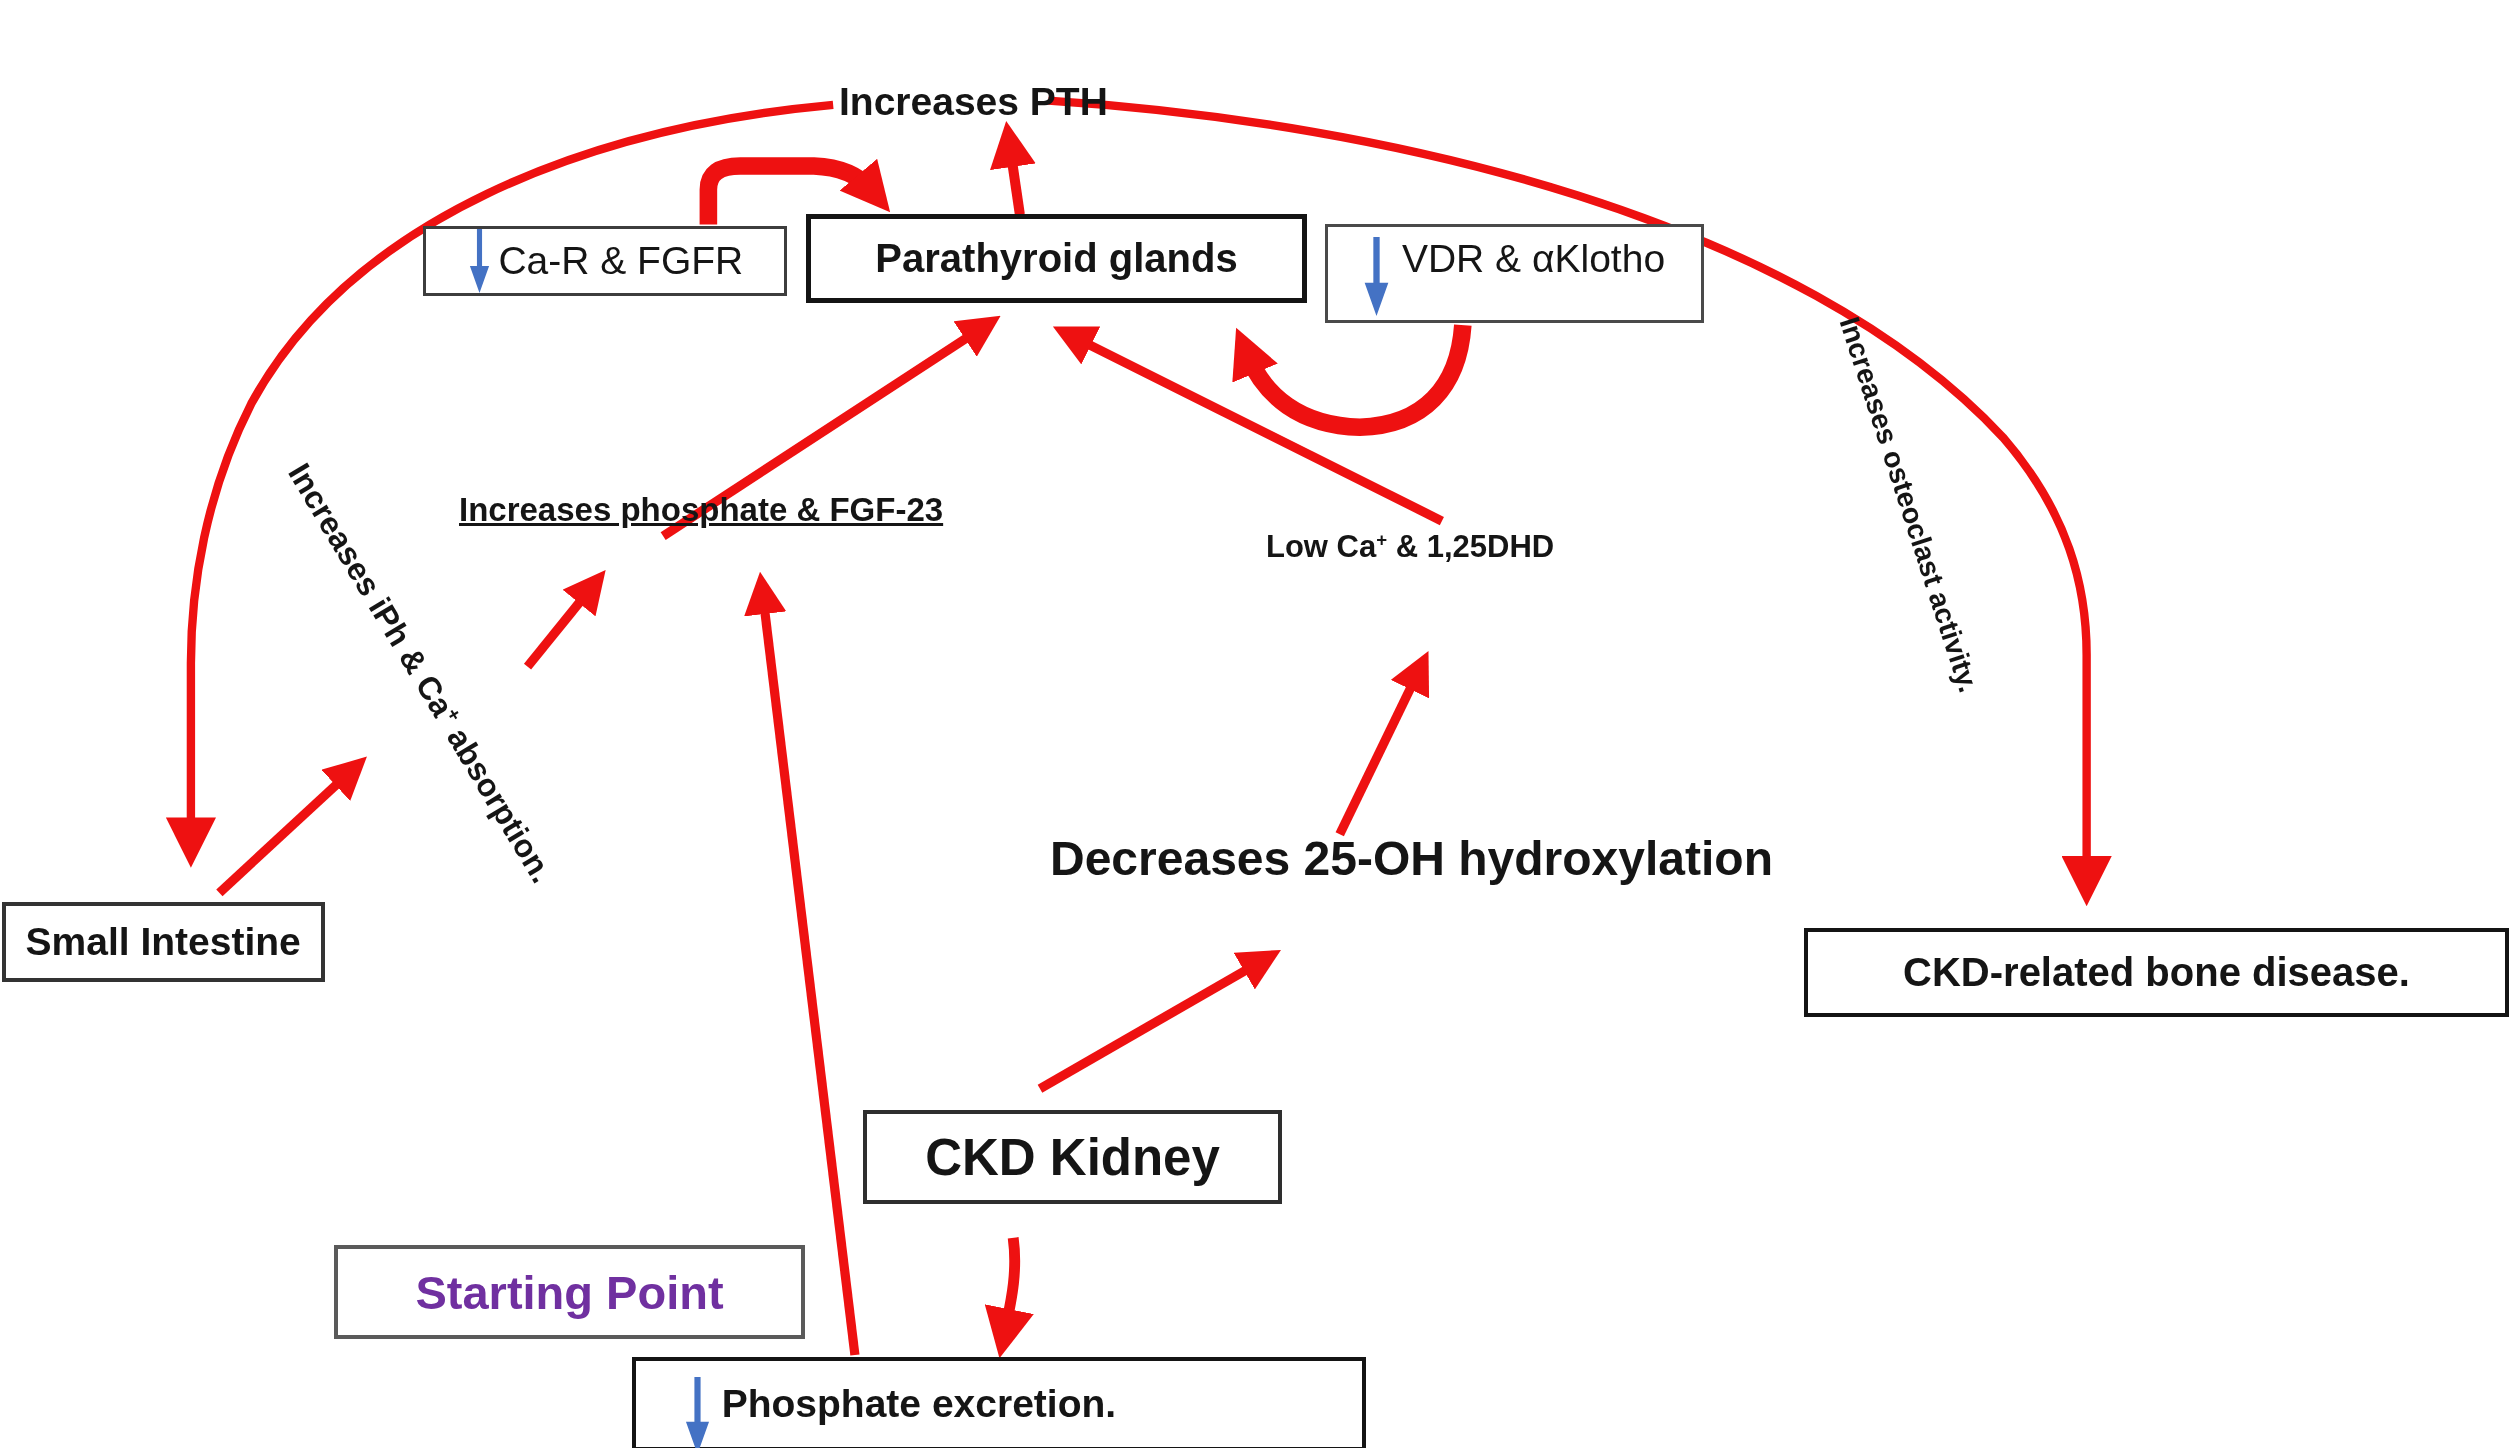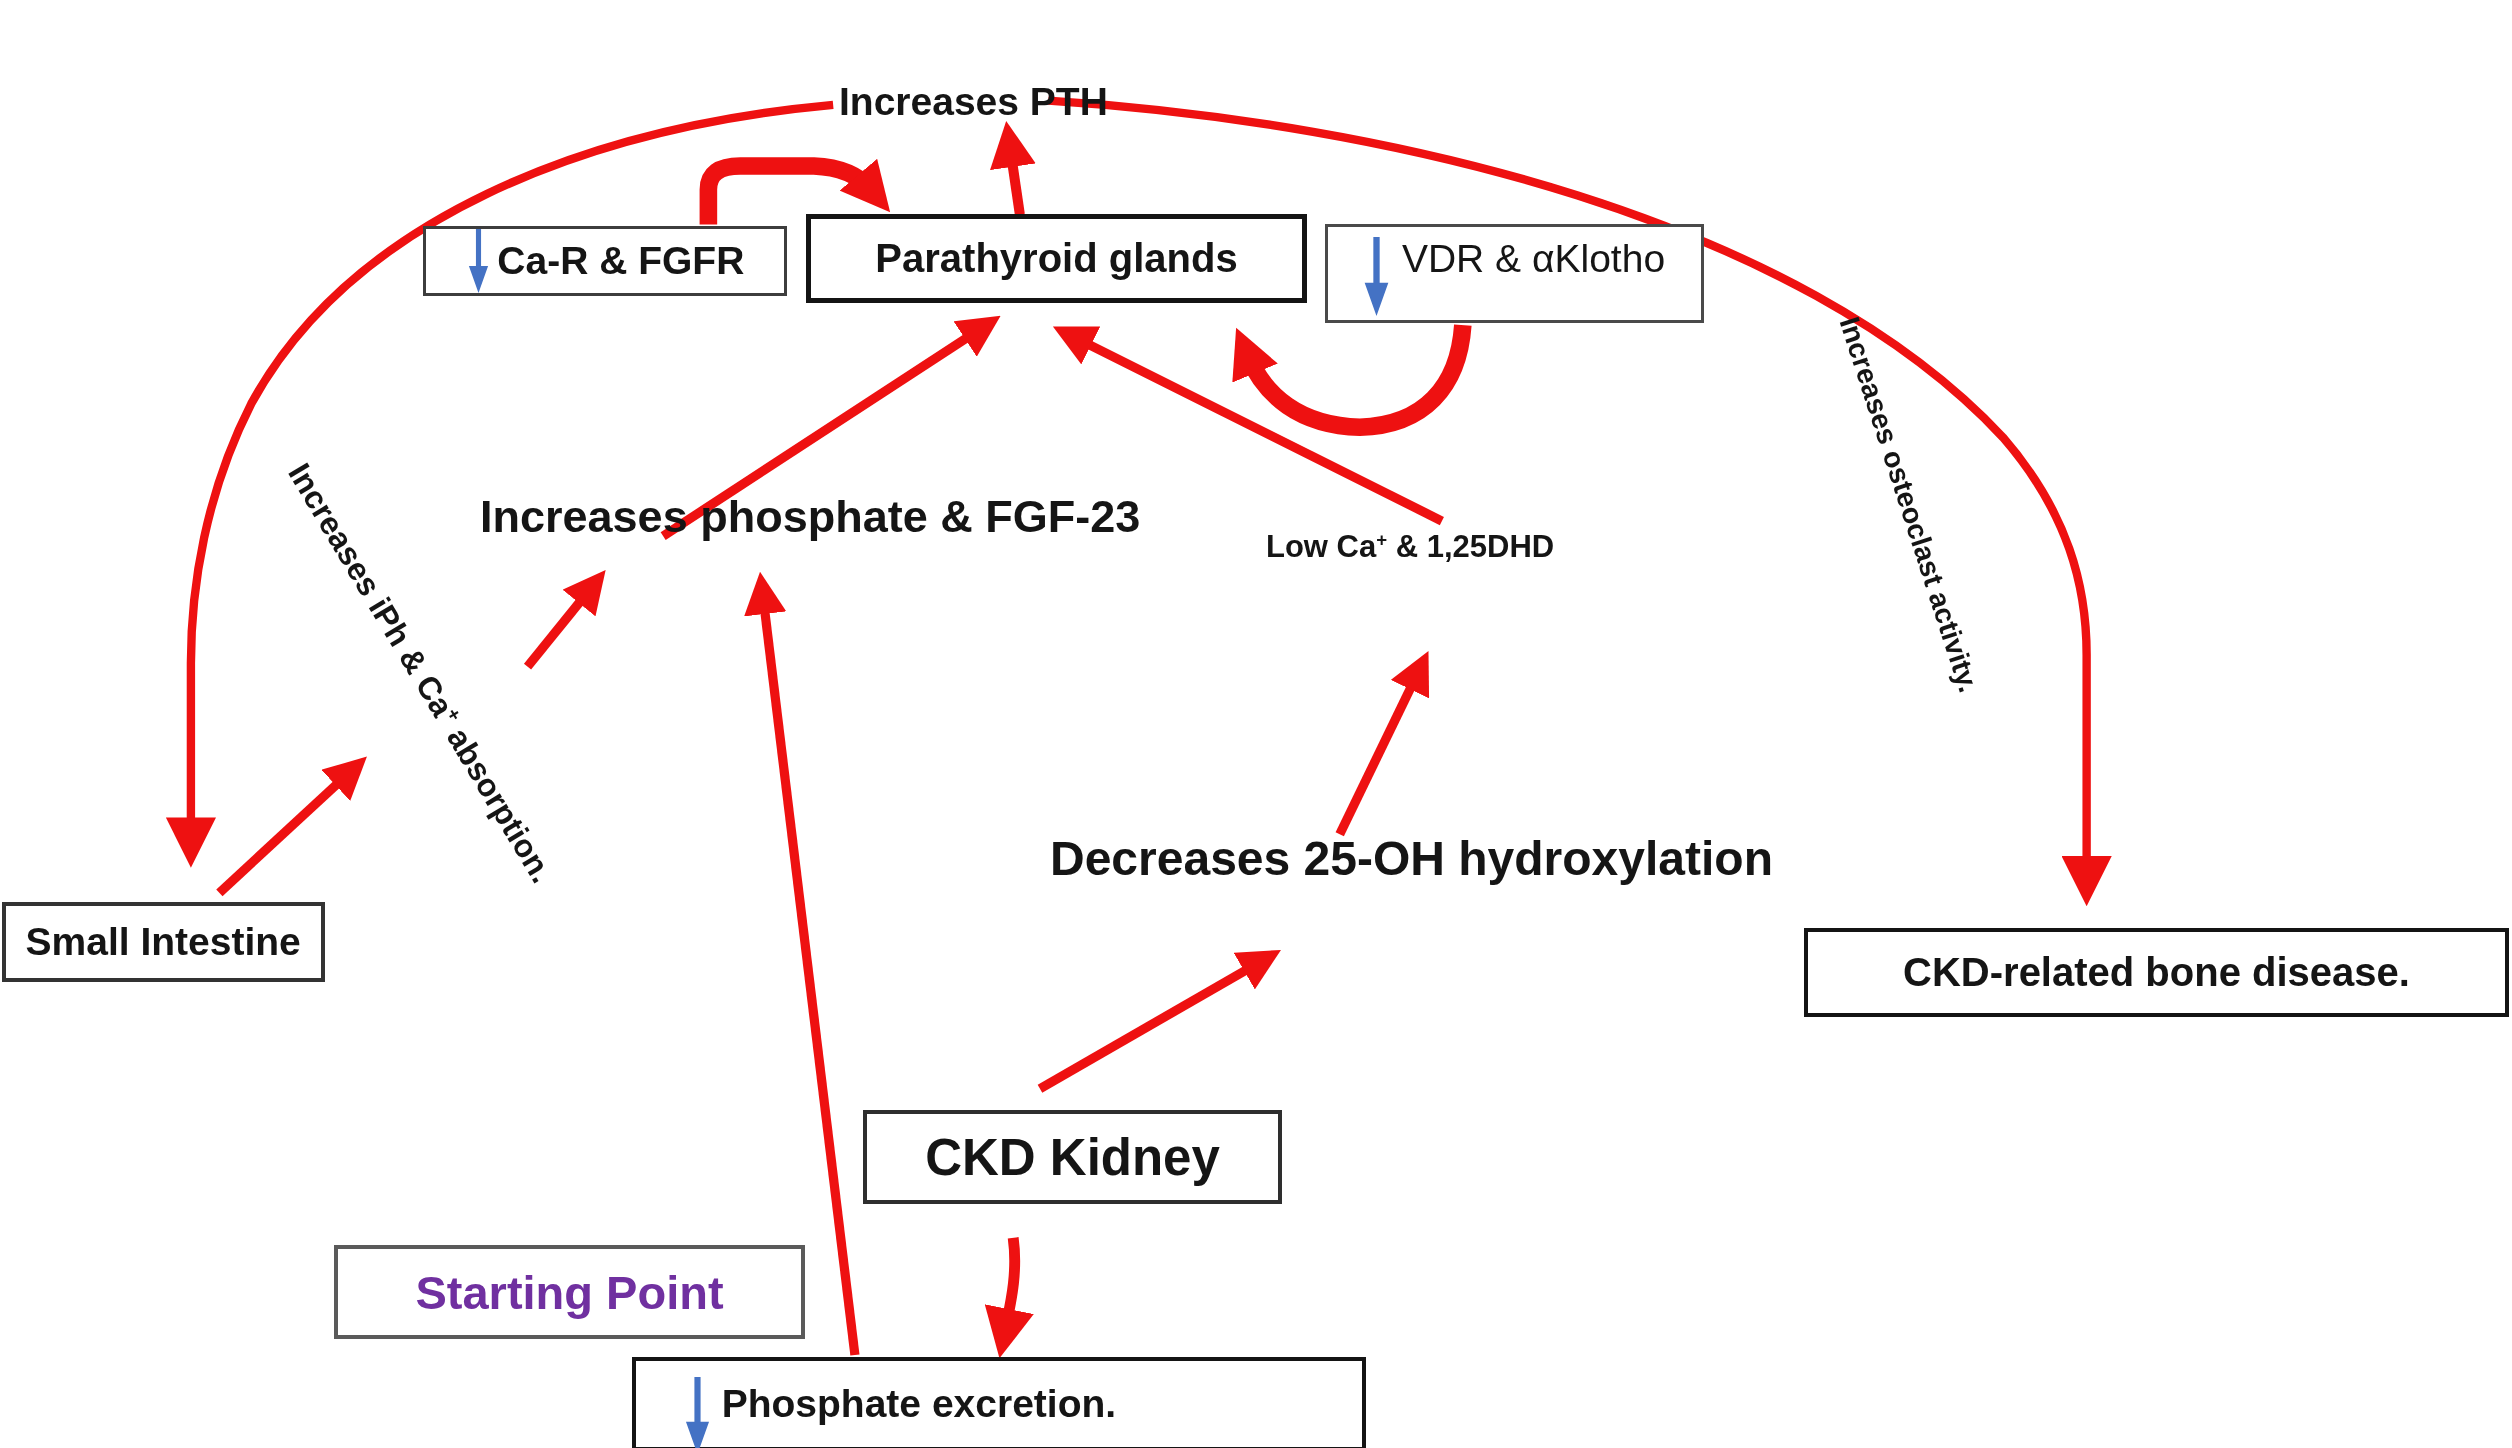--- a/index.html
+++ b/index.html
@@ -22,31 +22,31 @@
   .box .bicon{flex:0 0 auto;}
   .free-label{
     position:absolute;
     color:#151515;
     font-weight:bold;
     white-space:nowrap;
   }
   .rot{transform-origin:0 0;}
   sup{font-size:60%;vertical-align:super;}
   
-  #box-ca-r{left:423px;top:226px;width:364px;height:70px;border:3.3px solid #3d3d3d;font-size:39px;font-weight:bold;gap:6.7px;}
+  #box-ca-r{left:423px;top:226px;width:364px;height:70px;border:3.3px solid #3d3d3d;font-size:39px;font-weight:normal;gap:6.7px;}
   #box-parathyroid{left:806px;top:214px;width:501px;height:89px;border:5px solid #141414;font-size:40px;font-weight:bold;}
   #box-vdr{left:1325px;top:224px;width:379px;height:99px;border:3.3px solid #4a4a4a;font-size:39px;font-weight:normal;gap:13px;align-items:flex-start;padding-top:10px;}
   #box-small-intestine{left:1.7px;top:902px;width:323px;height:80px;border:4.2px solid #333333;font-size:39px;font-weight:bold;}
   #box-ckd-bone{left:1804px;top:928px;width:705px;height:89px;border:4.2px solid #141414;font-size:40px;font-weight:bold;}
   #box-ckd-kidney{left:863px;top:1110px;width:419px;height:94px;border:4.2px solid #2e2e2e;font-size:51px;font-weight:bold;}
   #box-starting-point{left:328px;top:1245px;width:471px;height:94px;border:4.2px solid #5a5a5a;font-size:47px;font-weight:bold;color:#7030a0;margin-left:6px;}
   #box-phosphate{left:632px;top:1357px;width:734px;height:94px;border:4.2px solid #141414;font-size:39px;font-weight:bold;justify-content:flex-start;padding-left:49px;gap:11.7px;}
   
   #lbl-increases-pth{left:839px;top:80px;font-size:39px;}
-  #lbl-increases-phosphate{left:480px;top:491px;font-size:45px;}
+  #lbl-increases-phosphate{left:459px;top:491px;font-size:33px;text-decoration:underline;}
   #lbl-low-ca{left:1266px;top:529px;font-size:31px;}
   #lbl-decreases{left:1050px;top:831px;font-size:48px;}
   #lbl-iph{left:312px;top:457px;font-size:32px;transform:rotate(59deg);}
   #lbl-osteoclast{left:1864px;top:313px;font-size:28.5px;transform:rotate(72deg);}
 </style>
 </head>
 <body>
 
 <div id="canvas">
 

